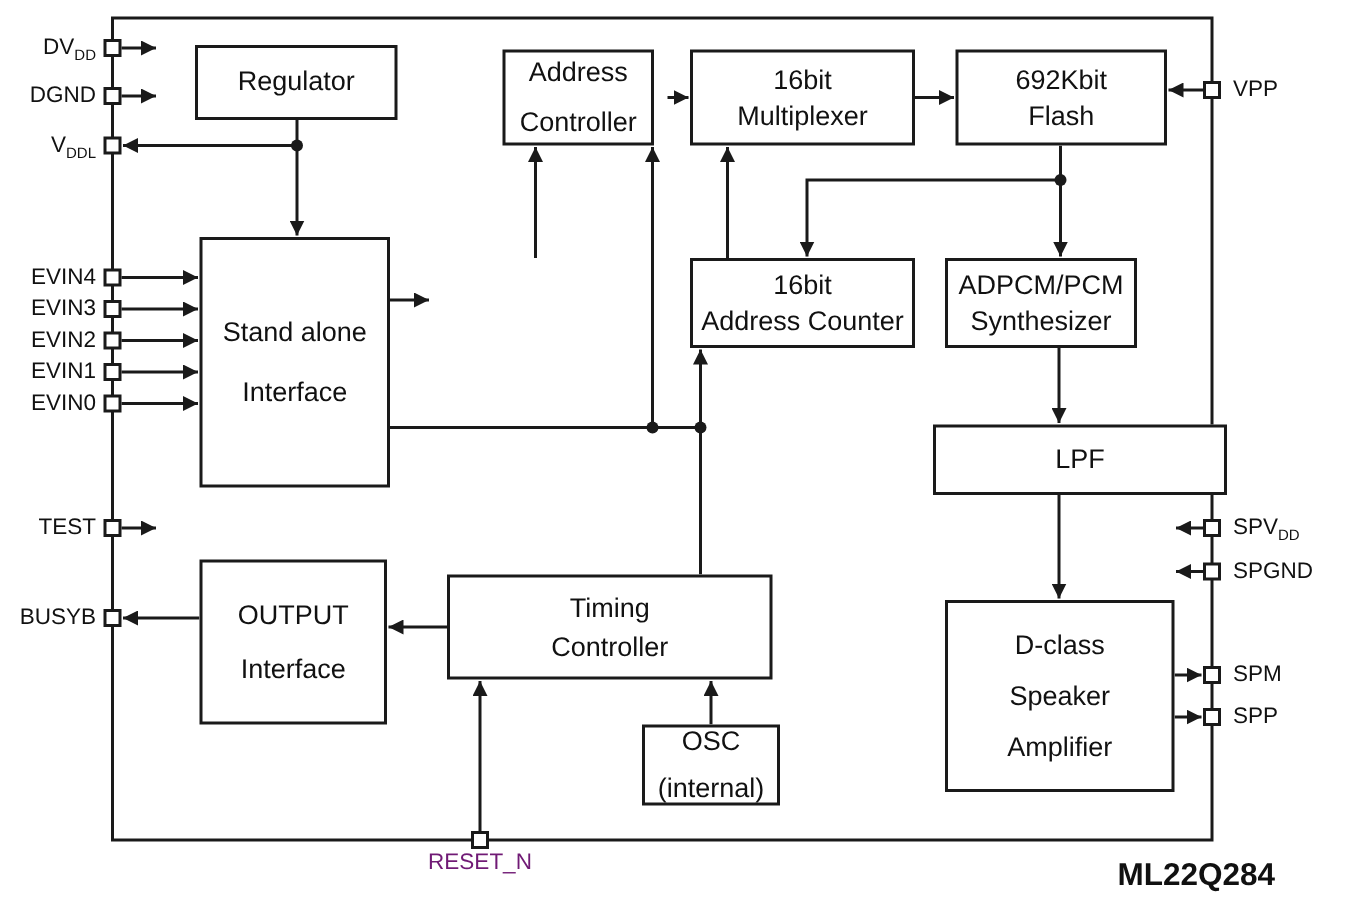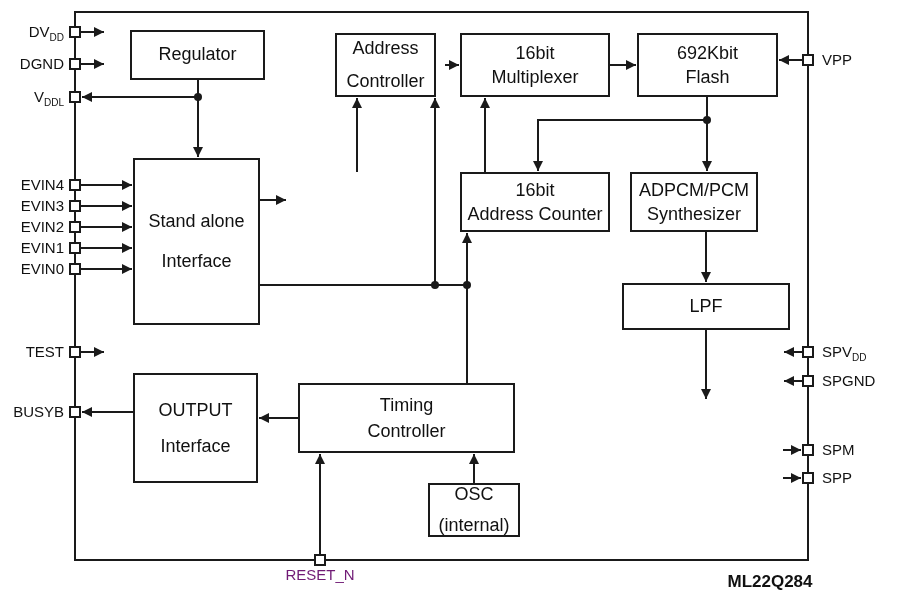--- a/index.html
+++ b/index.html
@@ -5,22 +5,22 @@
   html,body{margin:0;padding:0;background:#ffffff;font-family:"Liberation Sans",sans-serif;}
   .canvas{position:relative;width:900px;height:603px;background:#ffffff;overflow:hidden;color:#111;}
   .wires{position:absolute;left:0;top:0;width:900px;height:603px;}
   .block{position:absolute;box-sizing:border-box;border:2px solid #1a1a1a;background:#ffffff;
          display:flex;align-items:center;justify-content:center;text-align:center;}
   .block span{white-space:pre-line;font-size:18px;color:#111;}
   .pin-label{position:absolute;height:20px;line-height:20px;font-size:15px;color:#111;white-space:nowrap;}
   .pin-label.left{left:0;width:64px;text-align:right;}
   .pin-label.right{left:822px;text-align:left;}
   .pin-label sub{font-size:10px;}
-  .part-number{position:absolute;left:690px;top:572px;width:160px;text-align:center;
-               font-size:17px;font-weight:bold;color:#111;}
+  .part-number{position:absolute;left:690px;top:572px;width:160px;text-align:right;
+               font-size:21px;font-weight:bold;color:#111;}
   .reset-label{position:absolute;left:250px;top:566px;width:140px;text-align:center;font-size:15px;color:#701a75;}
 </style>
 </head>
 <body>
 
 <div class="canvas">
 
   <svg class="wires" viewBox="0 0 900 603">
     <defs>
       <marker id="ah" markerUnits="userSpaceOnUse" markerWidth="12" markerHeight="10" refX="10" refY="5" orient="auto">
@@ -115,22 +115,27 @@
 Address Counter</span>
     </div>
   <div class="block" style="left:630px;top:172px;width:128px;height:60px">
     <span style="line-height:1.35">ADPCM/PCM
 Synthesizer</span>
     </div>
   <div class="block" style="left:133px;top:158px;width:127px;height:167px">
     <span style="line-height:2.2">Stand alone
 Interface</span>
     </div>
-  <div class="block" style="left:622px;top:283px;width:168px;height:47px">
+  <div class="block" style="left:622px;top:283px;width:196px;height:47px">
     <span style="line-height:1.4">LPF</span>
+    </div>
+  <div class="block" style="left:630px;top:400px;width:153px;height:128px">
+    <span style="line-height:1.9">D-class
+Speaker
+Amplifier</span>
     </div>
   <div class="block" style="left:298px;top:383px;width:217px;height:70px">
     <span style="line-height:1.45">Timing
 Controller</span>
     </div>
   <div class="block" style="left:133px;top:373px;width:125px;height:110px">
     <span style="line-height:2">OUTPUT
 Interface</span>
     </div>
   <div class="block" style="left:428px;top:483px;width:92px;height:54px">

